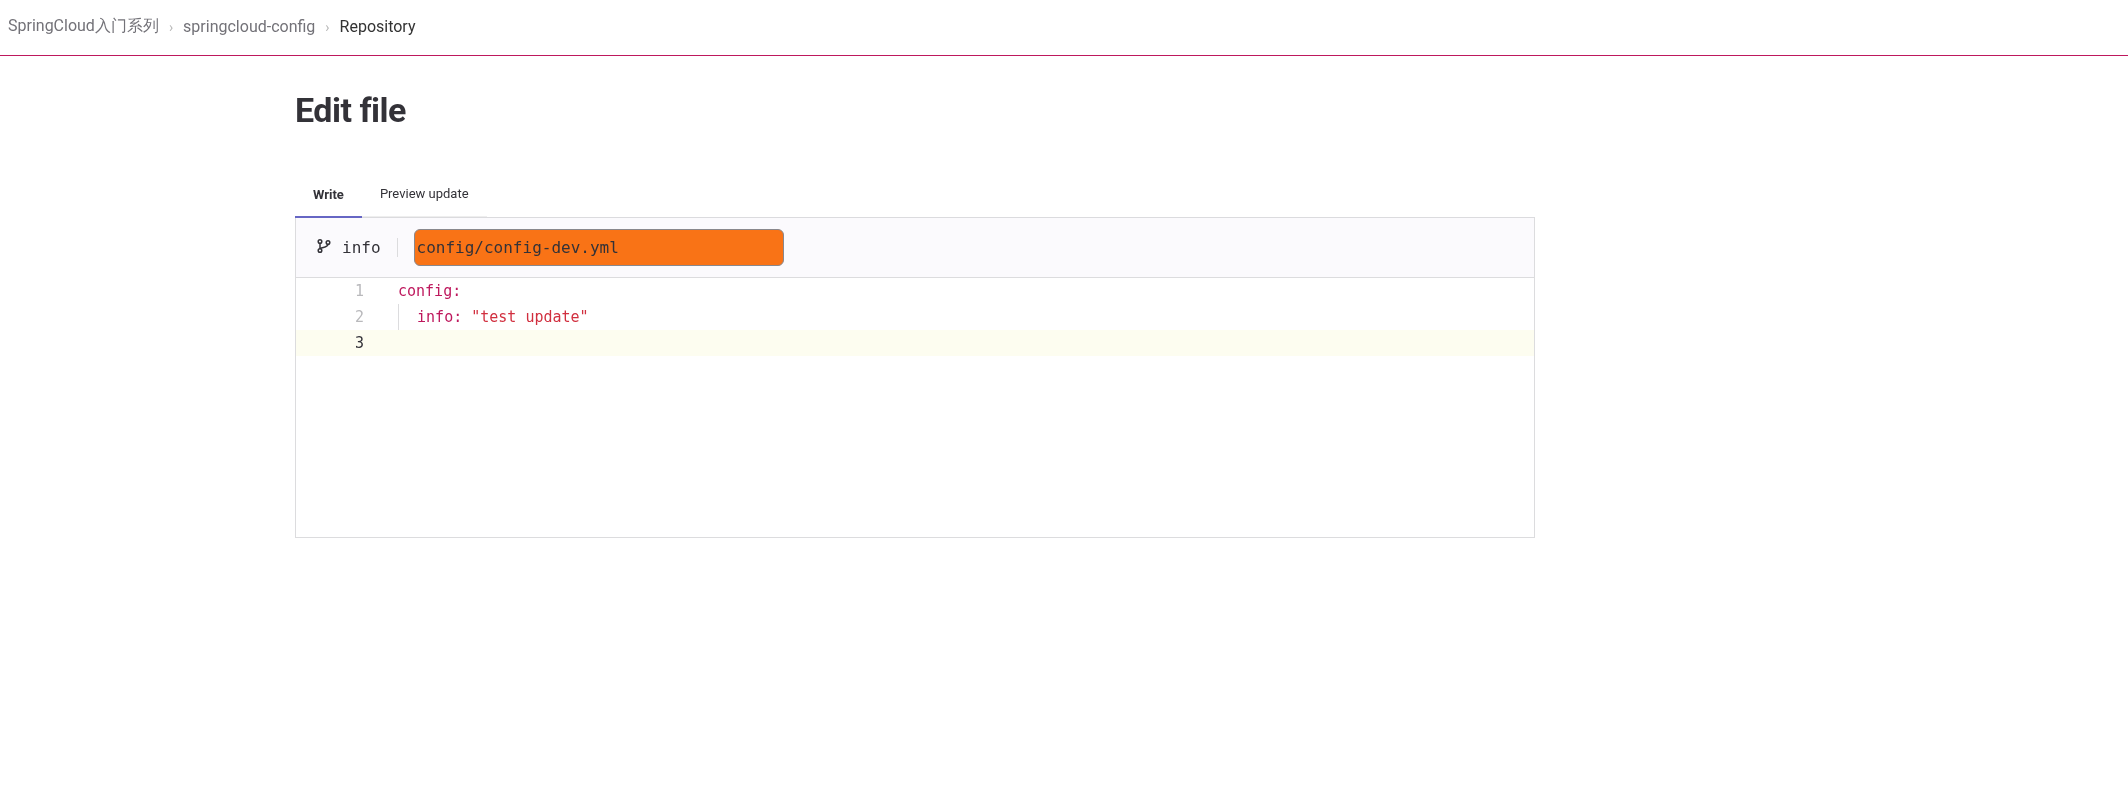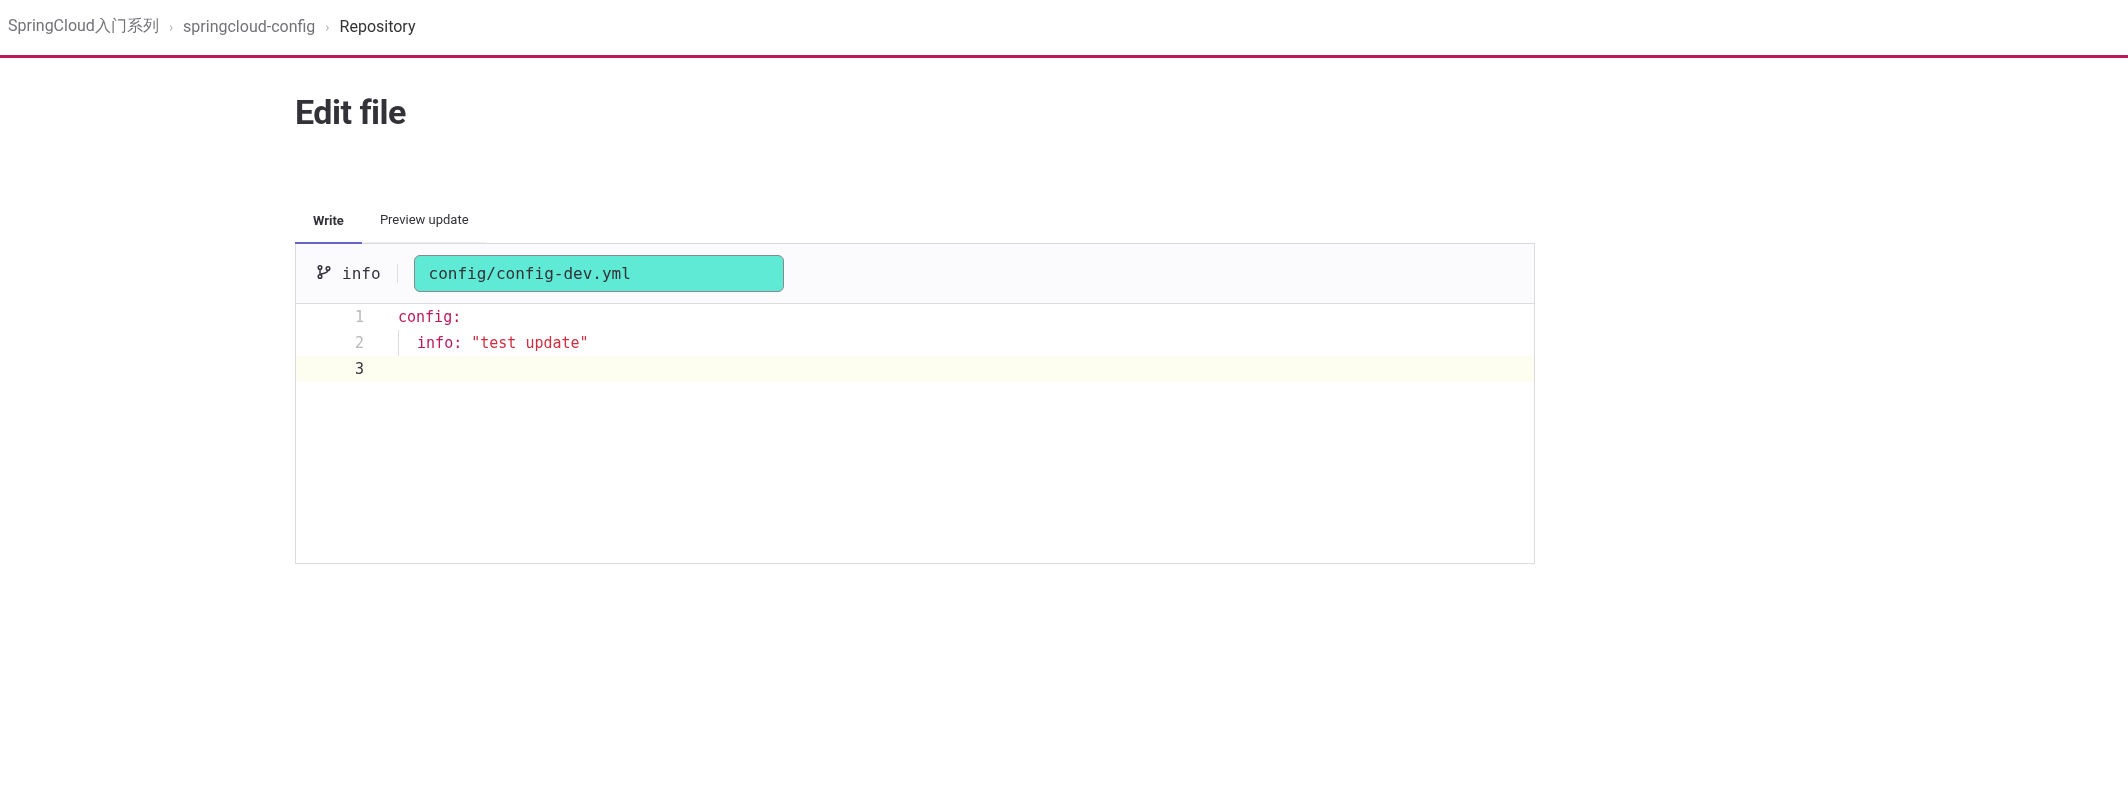--- a/index.html
+++ b/index.html
@@ -7,29 +7,29 @@
       font-family: -apple-system, BlinkMacSystemFont, "Segoe UI", Roboto, "Helvetica Neue", Arial, sans-serif;
       color: #333;
       background: #fff;
       font-size: 14px;
     }
     .breadcrumb {
       display: flex;
       align-items: center;
       gap: 10px;
       padding: 16px 8px 18px 8px;
-      border-bottom: 3px solid #be185d;
+      border-bottom: 1px solid #be185d;
       font-size: 16px;
       color: #737278;
     }
     .breadcrumb a { color: #737278; text-decoration: none; }
     .breadcrumb-sep { color: #b8b8b8; font-size: 14px; }
     .breadcrumb .current { font-weight: 400; color: #333; }
     .container { max-width: 1260px; margin: 0 auto; padding: 0 20px 0 0; margin-left: 295px; }
-    h1.page-title { font-size: 34px; font-weight: 700; color: #333238; margin: 34px 0 68px 0; letter-spacing: -0.5px; }
+    h1.page-title { font-size: 34px; font-weight: 700; color: #333238; margin: 34px 0 44px 0; letter-spacing: -0.5px; }
     .tabs { display: flex; border-bottom: 1px solid #dbdbde; }
     .tab {
       padding: 12px 18px 14px 18px;
       font-size: 13px;
       color: #333238;
       cursor: pointer;
       border-bottom: 2px solid transparent;
       position: relative;
       top: 1px;
     }
@@ -42,26 +42,26 @@
       border: 1px solid #dcdcde;
       border-top: none;
       padding: 11px 20px;
       gap: 16px;
     }
     .branch-wrap { display: flex; align-items: center; gap: 10px; padding-right: 16px; border-right: 1px solid #dcdcde; color: #333238; }
     .branch-name { font-family: "SFMono-Regular", Menlo, Consolas, monospace; font-size: 16px; color: #333238; }
     .file-path-input {
       font-family: "SFMono-Regular", Menlo, Consolas, monospace;
       font-size: 16px;
-      padding: 8px 14px;
+      padding: 8px 2px;
       border: 1px solid #89888d;
       border-radius: 6px;
       width: 370px;
       color: #333238;
-      background: #5eead4;
+      background: #f97316;
     }
     .editor-body { border: 1px solid #dcdcde; border-top: none; min-height: 260px; font-family: "SFMono-Regular", Menlo, Consolas, monospace; font-size: 15px; }
     .line { display: flex; align-items: stretch; line-height: 26px; }
     .gutter { width: 80px; min-width: 80px; text-align: right; padding-right: 12px; color: #b9b9bc; user-select: none; font-size: 15px; }
     .gutter.active { color: #333238; font-weight: 400; }
     .code { padding-left: 22px; white-space: pre; flex: 1; }
     .tok-key { color: #be185d; }
     .tok-str { color: #d12f3f; }
     .guide { border-left: 1px solid #dcdcde; display: inline-block; height: 26px; position: relative; left: -0.5px; vertical-align: top; }
     .line-current { background: #fdfdf0; }

